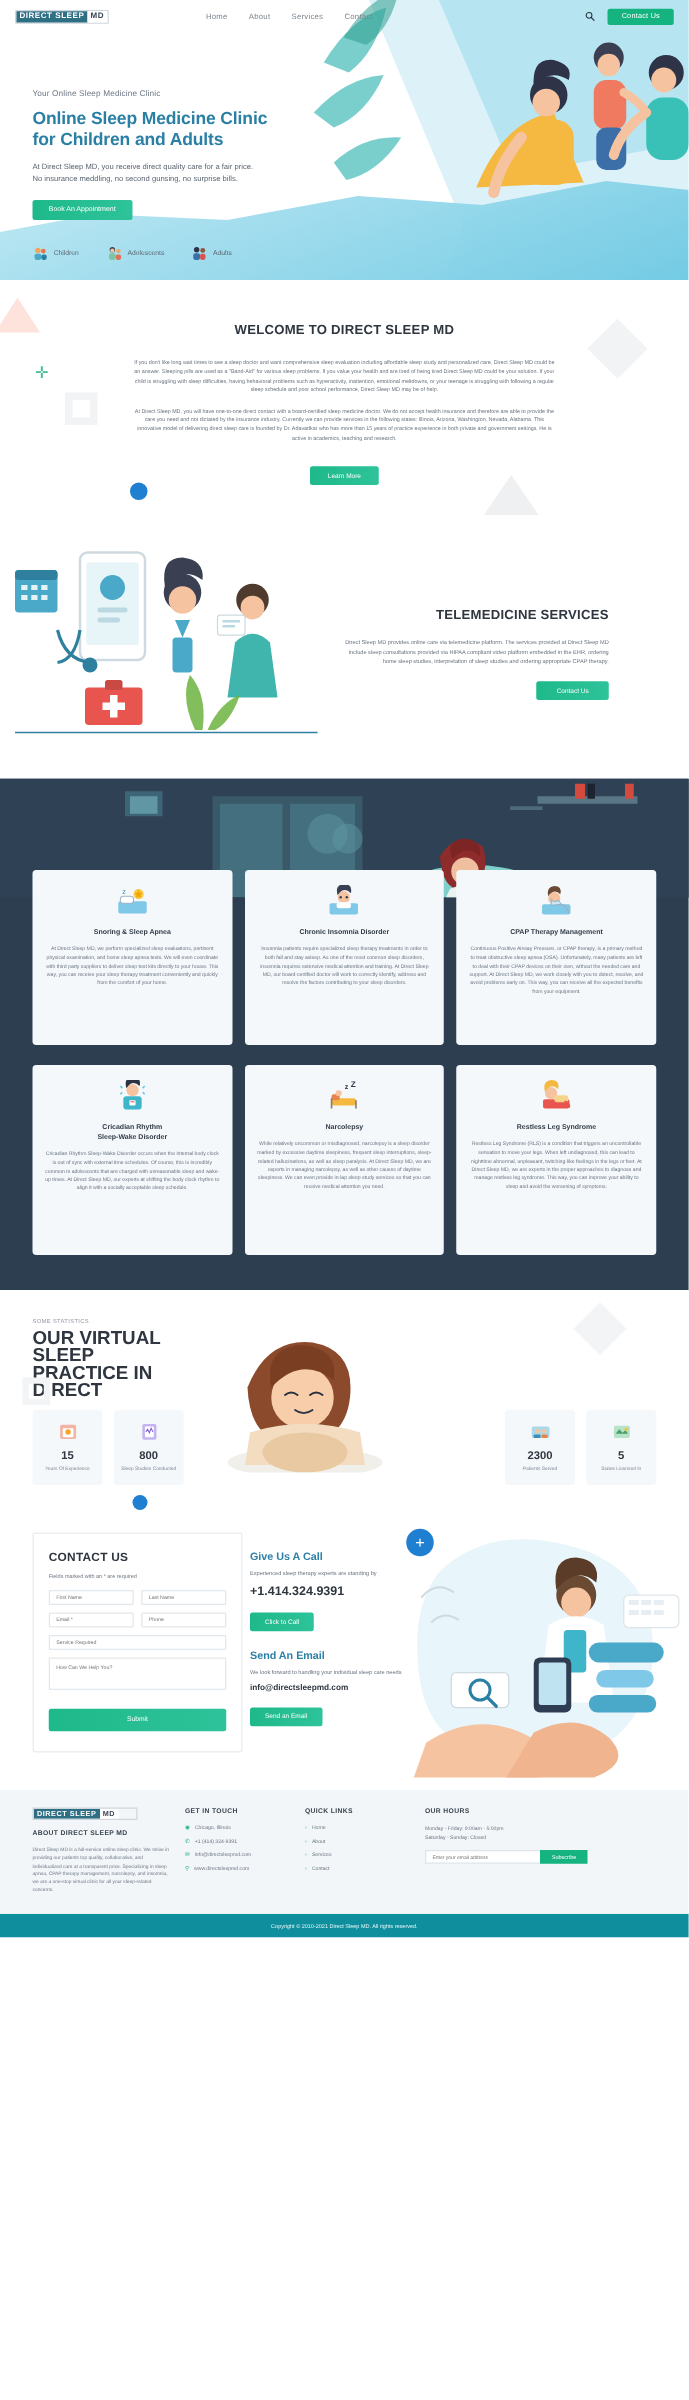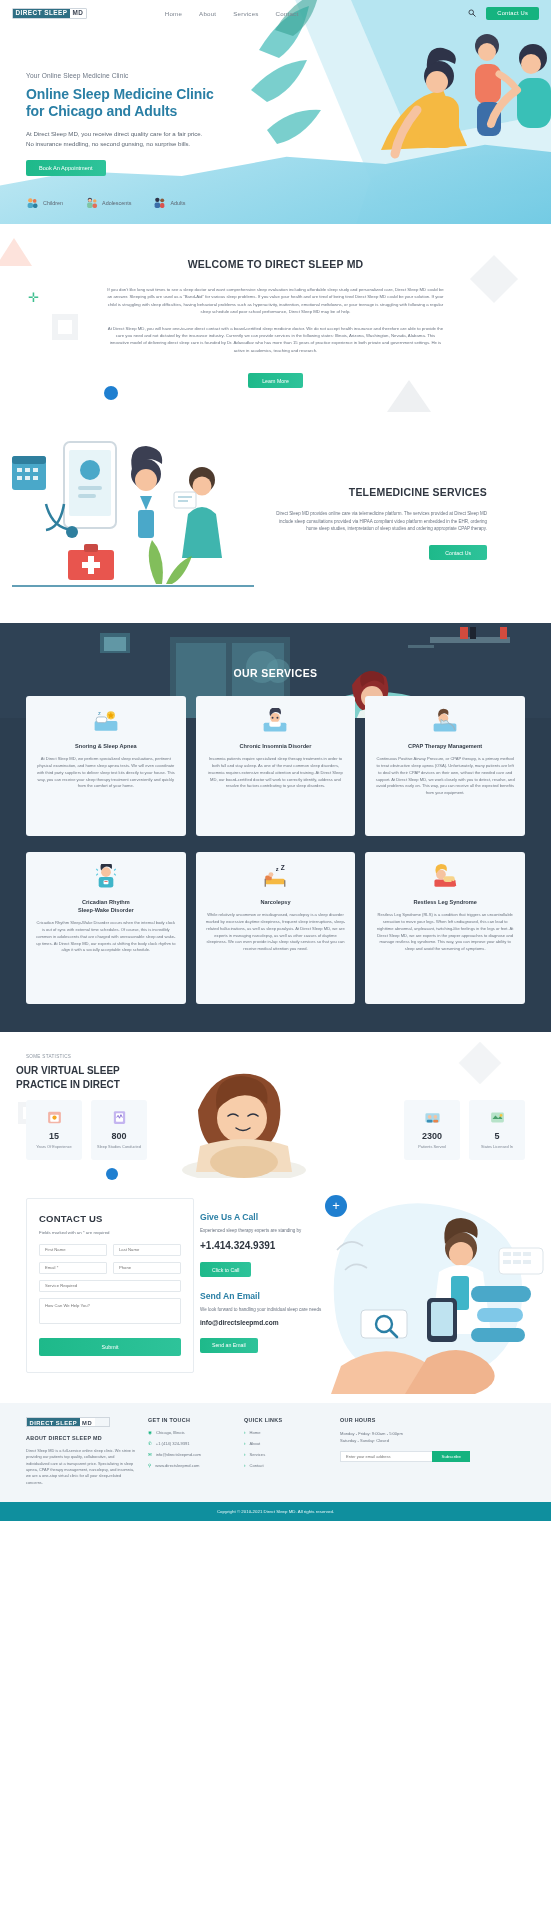--- a/index.html
+++ b/index.html
@@ -148,21 +148,21 @@
   .svc-p { font-size: 4.1px; line-height: 6.8px; color:#6d7580; }
   .svc-grid2 { margin-top: 16px; }
   .svc-grid2 .svc-card { min-height: 152px; }
 
   
   .stats { position:relative; background:#fff; padding: 22px 0 30px; overflow:hidden; }
   .st-sq { position:absolute; right: 56px; top: 16px; width:30px;height:30px;background:#f2f4f6;transform:rotate(45deg); }
   .st-sq2 { position:absolute; left: 18px; top: 70px; width:22px;height:22px;border:5px solid #f2f4f6; }
   .st-dot { position:absolute; left:106px; bottom:10px; width:12px;height:12px;border-radius:50%;background:#1f7fd0; }
   .st-lab { padding-left: 26px; font-size: 4.6px; color:#8d96a1; letter-spacing:.3px; margin-bottom: 5px; }
-  .st-h { padding-left: 16px; font-size: 10px; font-weight:bold; color:#2f3640; line-height: 14px; width: 180px; }
+  .st-h { padding-left: 26px; font-size: 15px; font-weight:bold; color:#2f3640; line-height: 14px; width: 180px; }
   .st-row { display:flex; align-items:center; margin-top: 8px; position:relative; z-index:4; }
   .st-left { display:flex; gap: 9px; padding-left: 26px; }
   .st-right { display:flex; gap: 9px; margin-left: auto; padding-right: 26px; }
   .st-card {
     background:#f4f8fb; border-radius:3px; width: 56px; padding: 9px 4px 10px;
     text-align:center;
   }
   .st-ic { width: 17px; height: 17px; margin: 0 auto 5px; display:block; }
   .st-num { font-size: 9px; font-weight:bold; color:#2f3640; margin-bottom: 3px; }
   .st-cap { font-size: 3.9px; color:#7e8794; line-height: 5.6px; }
@@ -306,21 +306,21 @@
         <rect x="286" y="88" width="34" height="50" rx="13" fill="#39c0b7"></rect>
         <path d="M286 100 q-20 14 -26 34" stroke="#f6c3a0" stroke-width="8" fill="none" stroke-linecap="round"></path>
       </g>
       <path d="M140 188 q60 -30 200 -22 L340 250 L120 250 Z" fill="#bfe8f3" opacity=".65"></path>
     </svg>
     <div class="hero-wave"></div>
     <div class="hero-inner">
       <div class="eyebrow">Your Online Sleep Medicine Clinic</div>
       <h1>
         <span>Online Sleep Medicine Clinic</span><br>
-        <span>for Chicago and Adults</span>
+        <span>for Children and Adults</span>
       </h1>
       <p>At Direct Sleep MD, you receive direct quality care for a fair price.</p>
       <p>No insurance meddling, no second gunsing, no surprise bills.</p>
       <span class="btn-book">Book An Appointment</span>
       <div class="aud-row">
         <div class="aud">
           <svg class="aud-ic" viewBox="0 0 24 24">
             <circle cx="8" cy="8" r="4" fill="#f2a65a"></circle>
               <circle cx="16" cy="9" r="3.4" fill="#e8734a"></circle>
             <rect x="3" y="13" width="10" height="9" rx="3" fill="#4aa8c9"></rect>
@@ -444,21 +444,20 @@
 
         <g>
           <ellipse cx="378" cy="95" rx="62" ry="26" fill="#7fcfcb"></ellipse>
           <path d="M352 62 q14 -22 34 -8 q8 22 -10 34 q-22 6 -24 -26z" fill="#8e2b2b"></path>
           <circle cx="372" cy="74" r="11" fill="#f0bfa0"></circle>
           <path d="M362 64 q12 -12 22 -2 q2 -14 -14 -14 q-14 2 -8 16z" fill="#7d2424"></path>
           <path d="M360 88 q20 -8 38 4 l4 18 l-52 0z" fill="#e9f3f0"></path>
           <rect x="420" y="74" width="70" height="24" rx="6" fill="#3f6b78"></rect>
         </g>
       </svg>
-      <div class="svc-title">OUR SERVICES</div>
     </div>
 
     <div class="svc-grid">
       <div class="svc-card">
         <svg class="svc-ic" viewBox="0 0 32 32">
           <rect x="2" y="16" width="28" height="12" rx="2" fill="#7fc8e8"></rect>
           <rect x="4" y="11" width="13" height="7" rx="3" fill="#ffffff" stroke="#9bb5c4"></rect>
           <circle cx="22" cy="9" r="5" fill="#f7c948"></circle>
           <path d="M22 5 l1.2 2.6 l2.8 .3 l-2 2 l.5 2.8 l-2.5 -1.4 l-2.5 1.4 l.5 -2.8 l-2 -2 l2.8 -.3z" fill="#f0a500"></path>
           <text x="6" y="9" font-size="7" fill="#3b8fb5" font-family="sans-serif">z</text>

